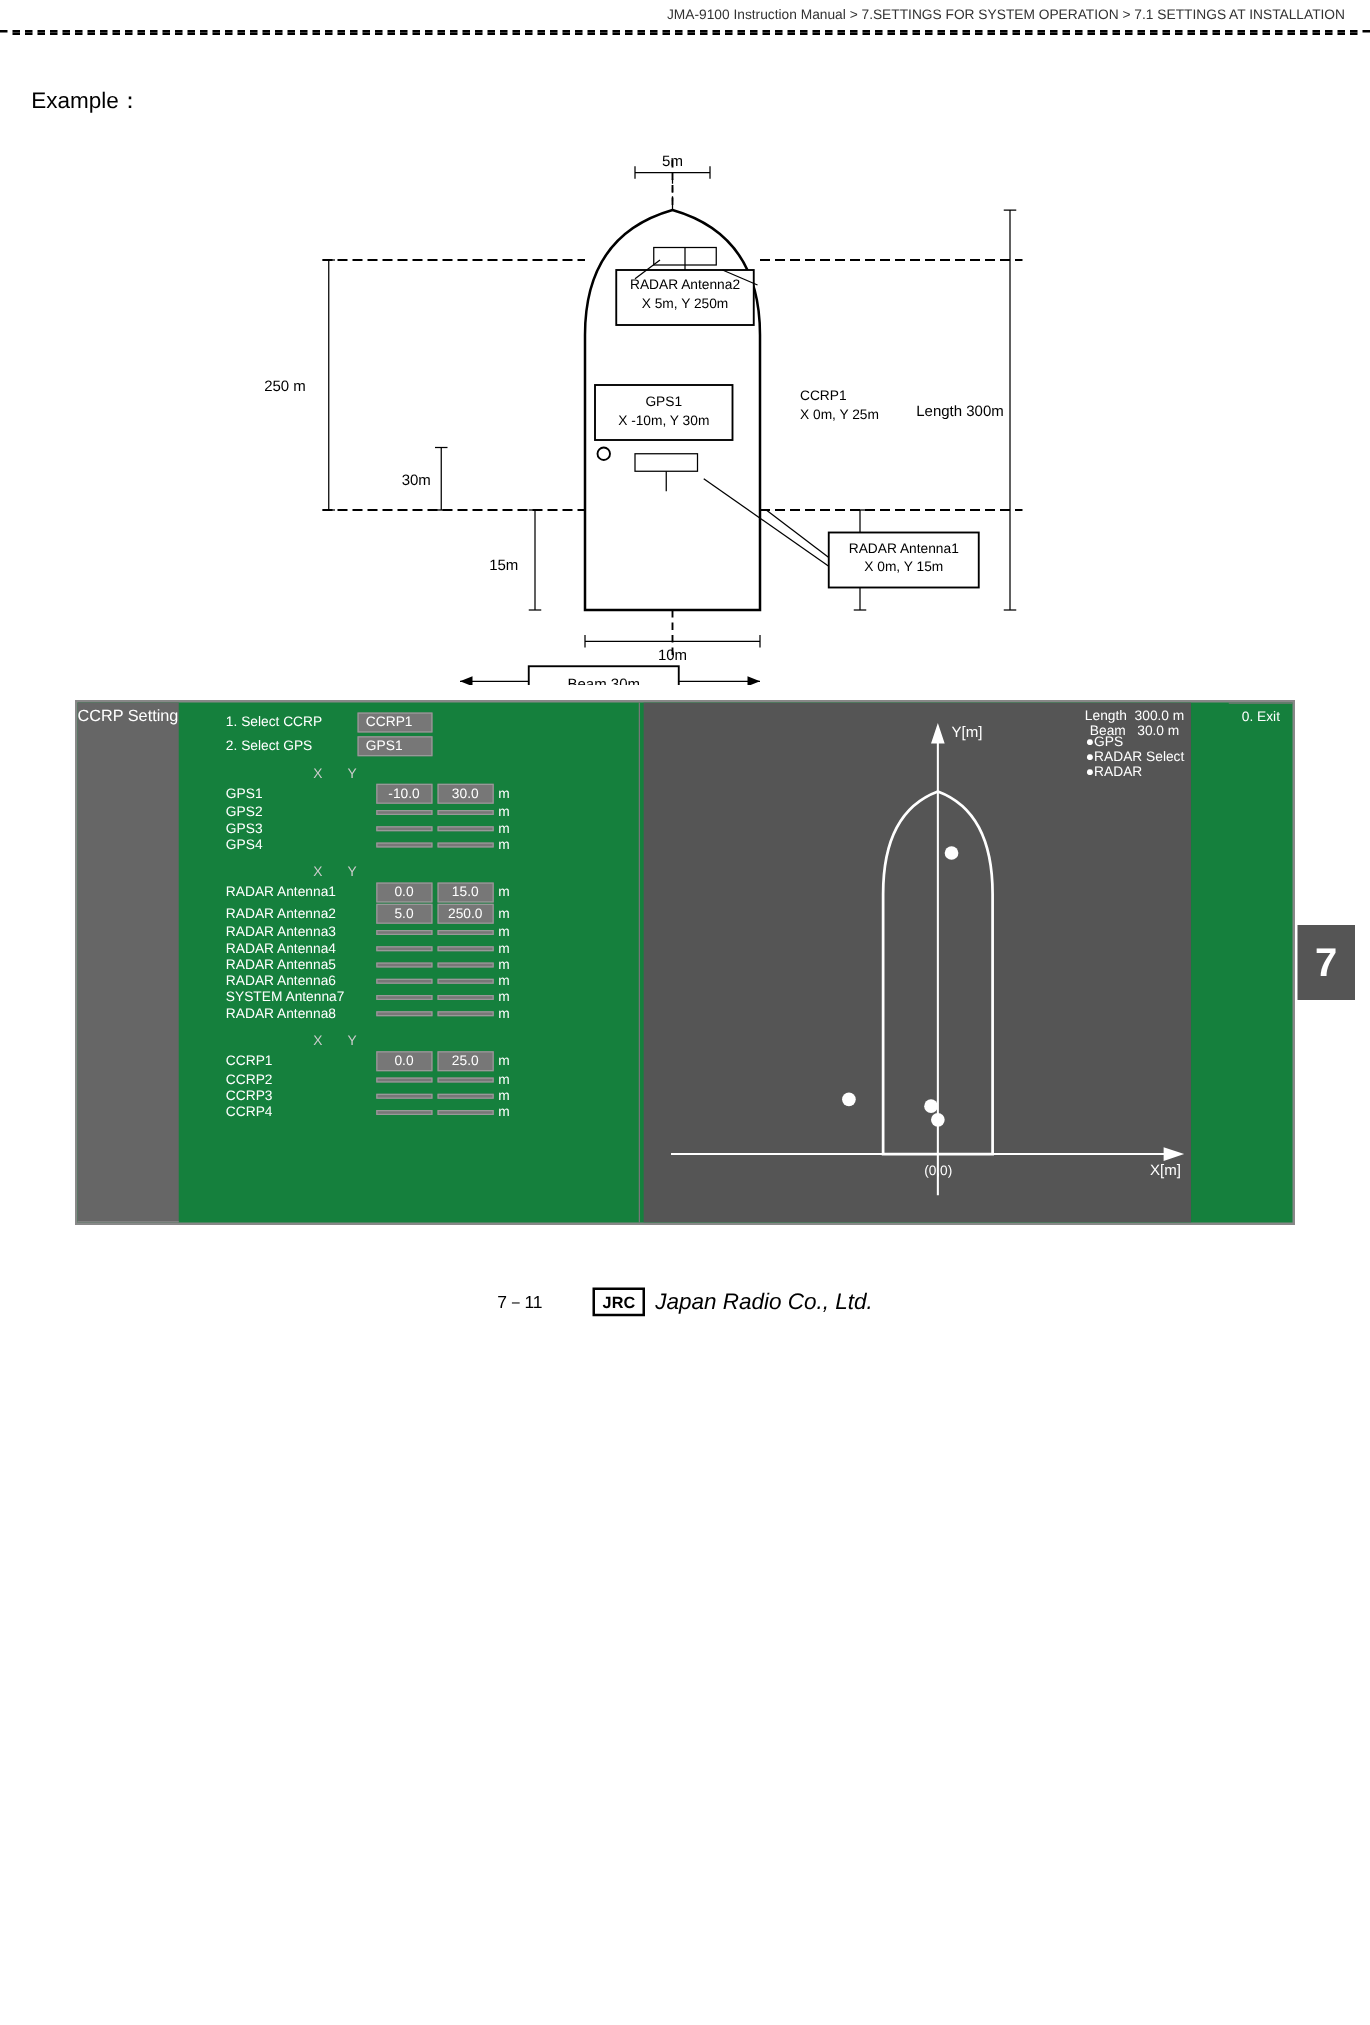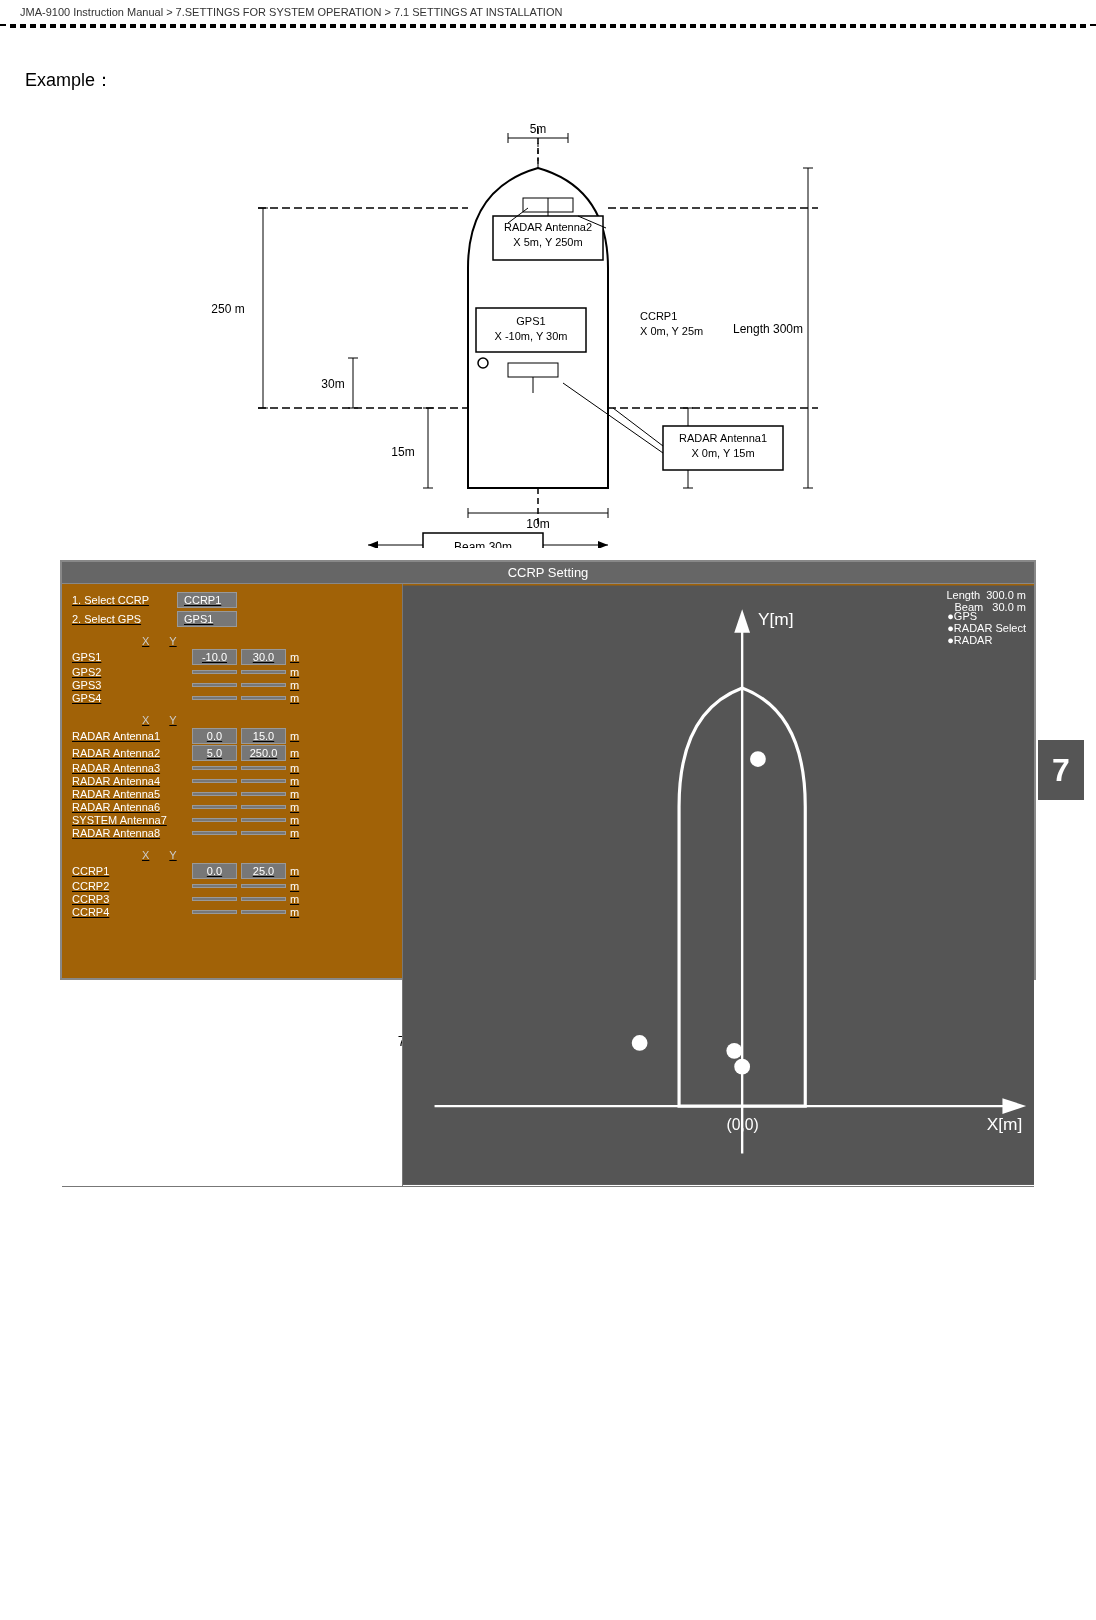--- a/index.html
+++ b/index.html
@@ -12,20 +12,21 @@
       color: #000;
       position: relative;
     }
 
     
     .breadcrumb {
       font-size: 11px;
       color: #333;
       padding: 6px 20px;
       border-bottom: 2px dashed #000;
+      text-align: right;
     }
 
     
     .top-dashed {
       border-top: 2px dashed #000;
       margin: 0 10px;
     }
 
     
     .main-content {
@@ -46,42 +47,41 @@
     .diagram-container {
       position: relative;
       width: 700px;
       height: 480px;
       margin: 20px auto 12px auto;
       text-align: right;
     }
 
     
     .ccrp-panel {
-      background: #a16207;
+      background: #15803d;
       border: 2px solid #888;
       margin: 10px 30px;
       position: relative;
       height: 420px;
       display: flex;
-      flex-direction: column;
+      gap: 28px;
     }
 
     .ccrp-title {
       background: #666;
       color: #fff;
       text-align: center;
       font-size: 13px;
       padding: 3px 0;
       border-bottom: 1px solid #888;
     }
 
     .ccrp-body {
       display: flex;
       flex: 1;
-      text-decoration: underline;
     }
 
     .ccrp-left {
       width: 340px;
       padding: 8px 10px;
       color: #fff;
       font-size: 11px;
       flex-shrink: 0;
     }
 
@@ -446,21 +446,21 @@
             <span class="data-input"></span>
             <span class="data-input"></span>
             <span class="data-unit">m</span>
           </div>
         </div>
 
       </div>
 
       <div class="ccrp-right" data-name="ccrp-plot">
         
-        <div style="position:absolute;top:5px;right:8px;color:#fff;font-size:11px;text-align:right;" data-name="plot-info">
+        <div style="position:absolute;top:5px;right:8px;color:#fff;font-size:11px;text-align:center;" data-name="plot-info">
           <div data-name="length-info">
             <span>Length</span>&nbsp;&nbsp;<span>300.0 m</span>
           </div>
           <div data-name="beam-info">
             <span>Beam</span>&nbsp;&nbsp;&nbsp;<span>30.0 m</span>
           </div>
         </div>
         
         <div style="position:absolute;top:26px;right:8px;color:#fff;font-size:11px;" data-name="legend">
           <div data-name="legend-gps">●GPS</div>

